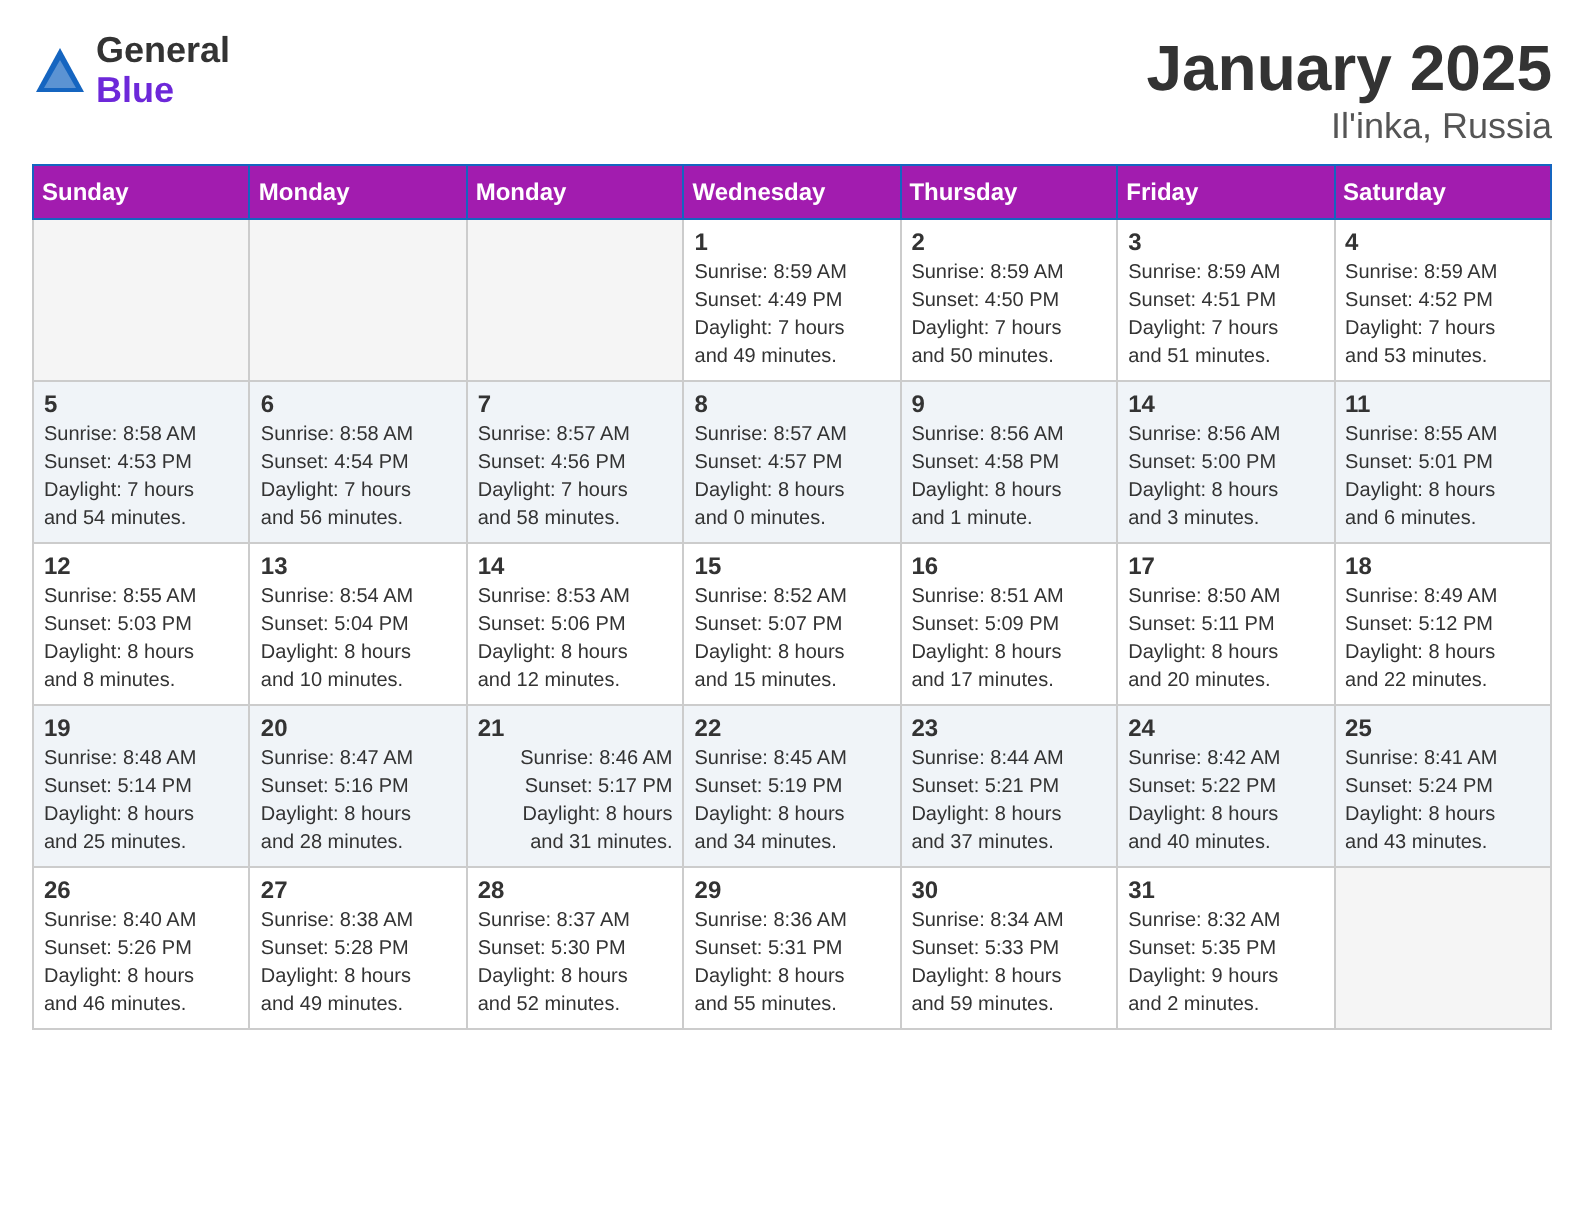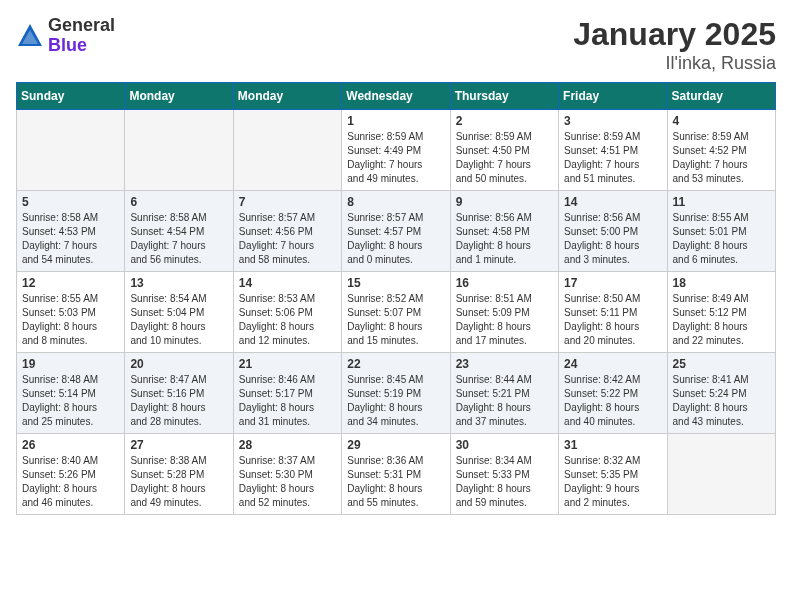--- a/index.html
+++ b/index.html
@@ -51,21 +51,21 @@
     .location {
       font-size: 18px;
       color: #555;
     }
     .calendar {
       width: 100%;
       border-collapse: collapse;
       border: 1px solid #ccc;
     }
     .calendar th {
-      background: #0f766e;
+      background: #a21caf;
       color: #fff;
       font-size: 12px;
       font-weight: bold;
       padding: 6px 4px;
       text-align: left;
       border: 1px solid #1565c0;
     }
     .calendar td {
       border: 1px solid #ccc;
       vertical-align: top;
@@ -275,21 +275,21 @@
         </td>
         <td>
           <span class="day-number">20</span>
           <div class="day-info" style="white-space: pre-line;">Sunrise: 8:47 AM
 Sunset: 5:16 PM
 Daylight: 8 hours
 and 28 minutes.</div>
         </td>
         <td>
           <span class="day-number">21</span>
-          <div class="day-info" style="white-space: pre-line;">Sunrise: 8:46 AM
+          <div class="day-info" style="white-space: pre-line; text-align: right;">Sunrise: 8:46 AM
 Sunset: 5:17 PM
 Daylight: 8 hours
 and 31 minutes.</div>
         </td>
         <td>
           <span class="day-number">22</span>
           <div class="day-info" style="white-space: pre-line;">Sunrise: 8:45 AM
 Sunset: 5:19 PM
 Daylight: 8 hours
 and 34 minutes.</div>

